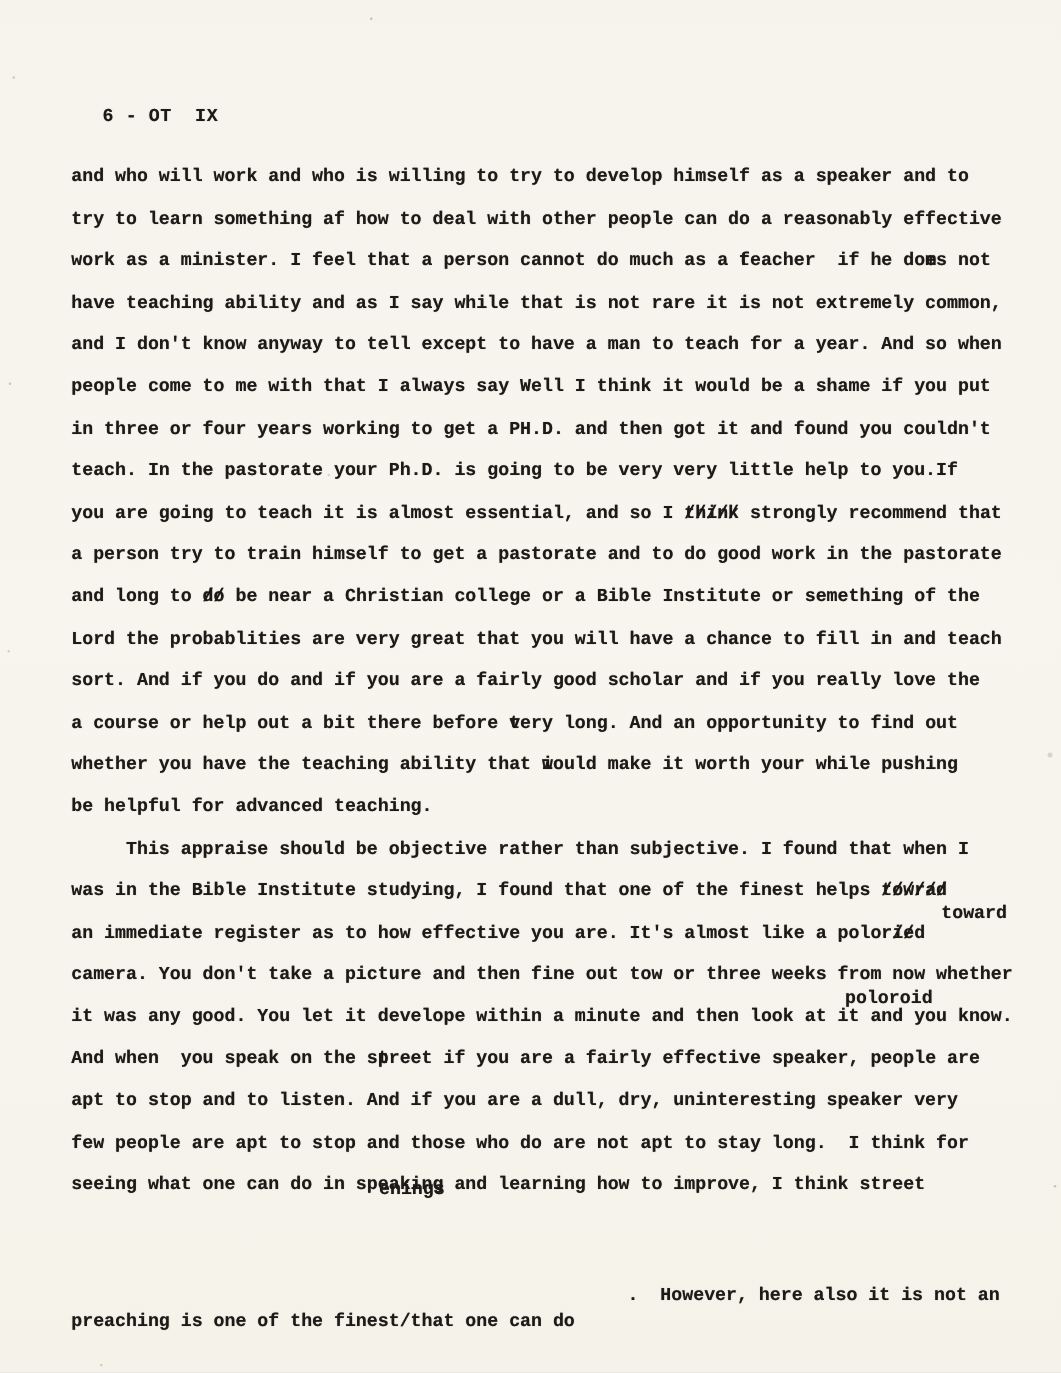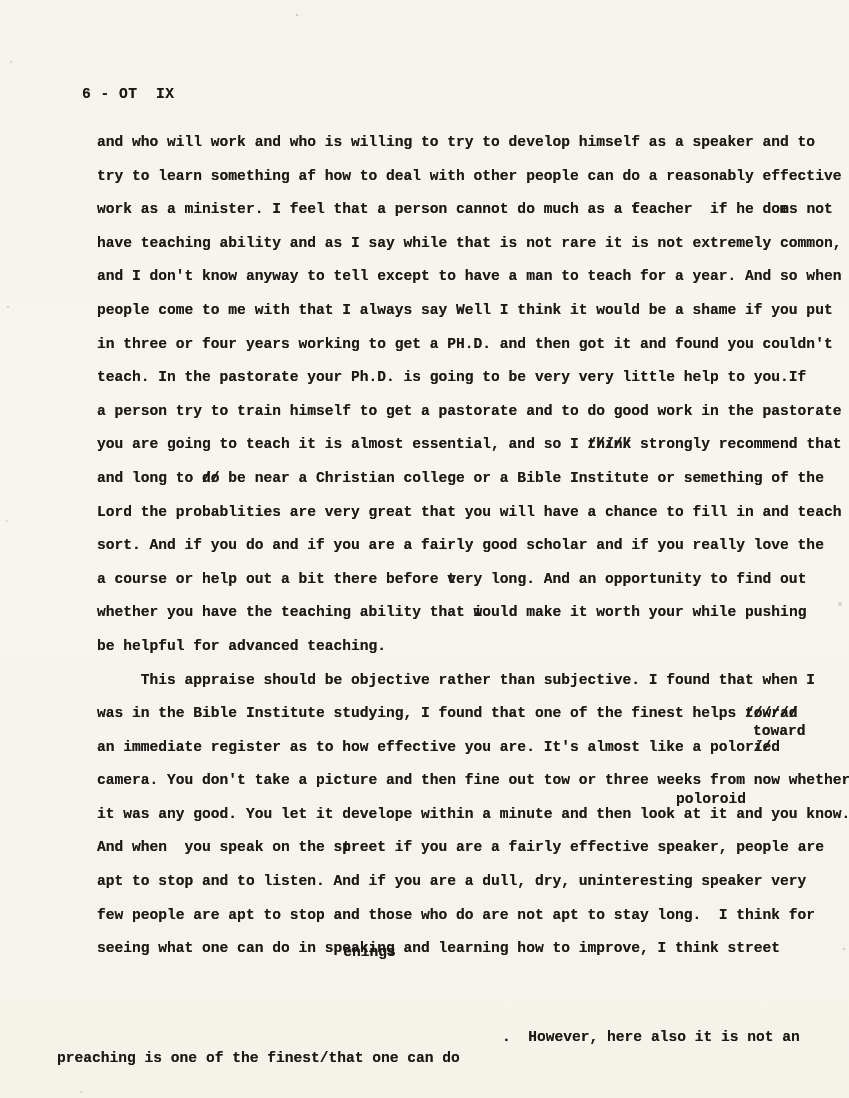--- a/index.html
+++ b/index.html
@@ -11,21 +11,21 @@
     font-weight:700;color:#1c1a17;
     text-shadow:0 0 0.6px rgba(28,26,23,0.65);
   }
   .header{
     position:absolute;left:82px;top:86px;
     font-size:14.6px;white-space:pre;letter-spacing:0.5px;
   }
   .typed-body{
     position:absolute;left:57px;top:126px;font-size:14.6px;
   }
-  .line{white-space:pre;height:33.6px;line-height:33.6px;margin-left:40px;}
+  .line{white-space:pre;height:33.6px;line-height:33.6px;}
   .xo,.ov,.st{position:relative;display:inline-block;}
   .lay{position:absolute;left:0;top:0;}
   .st .lay{top:4px;left:1px;}
   .insert{
     position:absolute;font-size:14.6px;white-space:pre;line-height:18px;
   }
   .specks{
     position:absolute;left:0;top:0;width:2px;height:2px;border-radius:50%;
     box-shadow:
       296px 14px 0 0 #c2beb2,
@@ -46,22 +46,22 @@
   <div class="header">6 - OT  IX</div>
   <div class="typed-body">
       <div class="line"><span>and who will work and who is willing to try to develop himself as a speaker and to</span></div>
       <div class="line"><span>try to learn something af how to deal with other people can do a reasonably effective</span></div>
       <div class="line"><span>work as a minister. I feel that a person cannot do much as a </span><span class="ov"><span>t</span><span class="lay">f</span></span><span>eacher  if he do</span><span class="ov"><span>e</span><span class="lay">m</span></span><span>s not</span></div>
       <div class="line"><span>have teaching ability and as I say while that is not rare it is not extremely common,</span></div>
       <div class="line"><span>and I don't know anyway to tell except to have a man to teach for a year. And so when</span></div>
       <div class="line"><span>people come to me with that I always say Well I think it would be a shame if you put</span></div>
       <div class="line"><span>in three or four years working to get a PH.D. and then got it and found you couldn't</span></div>
       <div class="line"><span>teach. In the pastorate your Ph.D. is going to be very very little help to you.If</span></div>
+      <div class="line"><span>you are going to teach it is almost essential, and so I </span><span class="xo"><span>think</span><span class="lay">/////</span></span><span> strongly recommend that</span></div>
       <div class="line"><span>a person try to train himself to get a pastorate and to do good work in the pastorate</span></div>
-      <div class="line"><span>you are going to teach it is almost essential, and so I </span><span class="xo"><span>think</span><span class="lay">/////</span></span><span> strongly recommend that</span></div>
       <div class="line"><span>and long to </span><span class="xo"><span>do</span><span class="lay">//</span></span><span> be near a Christian college or a Bible Institute or semething of the</span></div>
       <div class="line"><span>Lord the probablities are very great that you will have a chance to fill in and teach</span></div>
       <div class="line"><span>sort. And if you do and if you are a fairly good scholar and if you really love the</span></div>
       <div class="line"><span>a course or help out a bit there before </span><span class="ov"><span>v</span><span class="lay">t</span></span><span>ery long. And an opportunity to find out</span></div>
       <div class="line"><span>whether you have the teaching ability that </span><span class="ov"><span>w</span><span class="lay">i</span></span><span>ould make it worth your while pushing</span></div>
       <div class="line"><span>be helpful for advanced teaching.</span></div>
       <div class="line"><span>     This appraise should be objective rather than subjective. I found that when I</span></div>
       <div class="line"><span>was in the Bible Institute studying, I found that one of the finest helps </span><span class="xo"><span>towrad</span><span class="lay">//////</span></span></div>
       <div class="line"><span>an immediate register as to how effective you are. It's almost like a polor</span><span class="xo"><span>ie</span><span class="lay">//</span></span><span>d</span></div>
       <div class="line"><span>camera. You don't take a picture and then fine out tow or three weeks from now whether</span></div>

